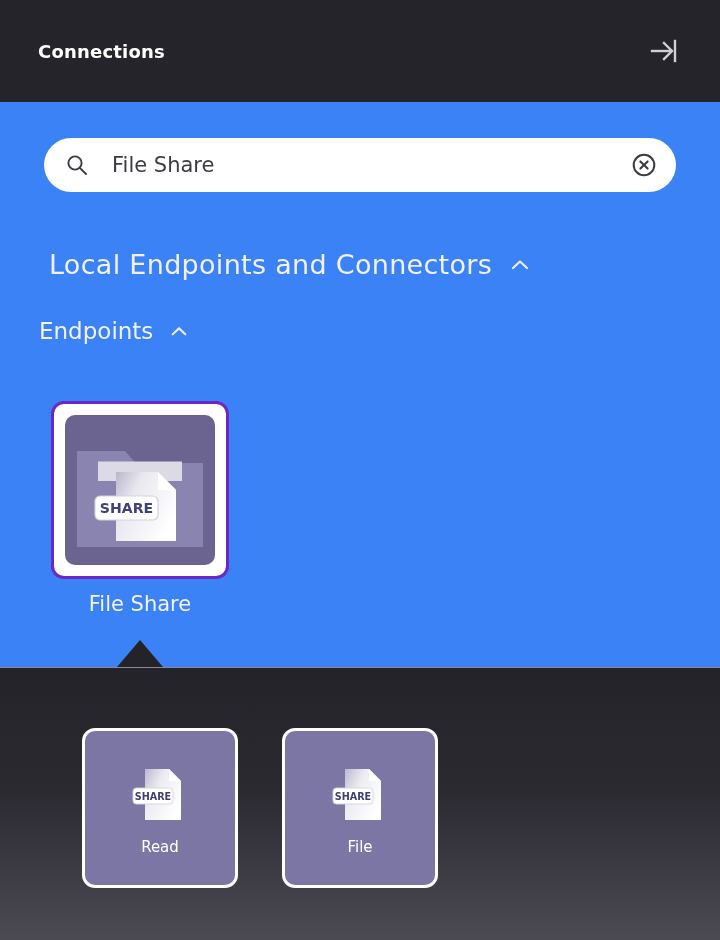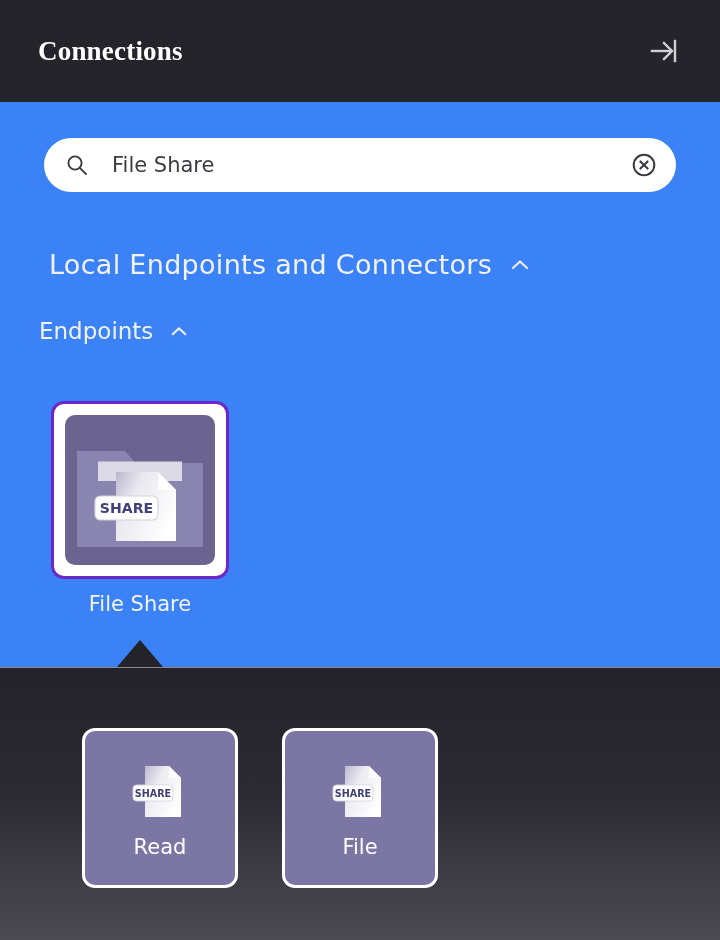--- a/index.html
+++ b/index.html
@@ -30,24 +30,23 @@
     height: 102px;
     background: #26242b;
     display: flex;
     align-items: center;
     justify-content: space-between;
     padding: 0 34px 0 38px;
     box-sizing: border-box;
   }
   .header-title {
     color: #ffffff;
-    font-size: 27px;
+    font-size: 18px;
     font-weight: bold;
     letter-spacing: 0.2px;
-    font-family: Liberation Serif, serif;
   }
   .collapse-btn {
     width: 44px;
     height: 44px;
     display: flex;
     align-items: center;
     justify-content: center;
     cursor: pointer;
   }
 
@@ -210,21 +209,21 @@
   }
   .action-card.card-0 { left: 82px; }
   .action-card.card-1 { left: 282px; }
   .action-card .doc-icon {
     width: 66px;
     height: 66px;
     margin-top: 2px;
   }
   .action-card .card-label {
     color: #ffffff;
-    font-size: 21px;
+    font-size: 15px;
     margin-top: 10px;
   }
 </style>
 </head>
 <body>
 
 <div class="panel">
 
   <div class="header">
     <div class="header-title">Connections</div>

